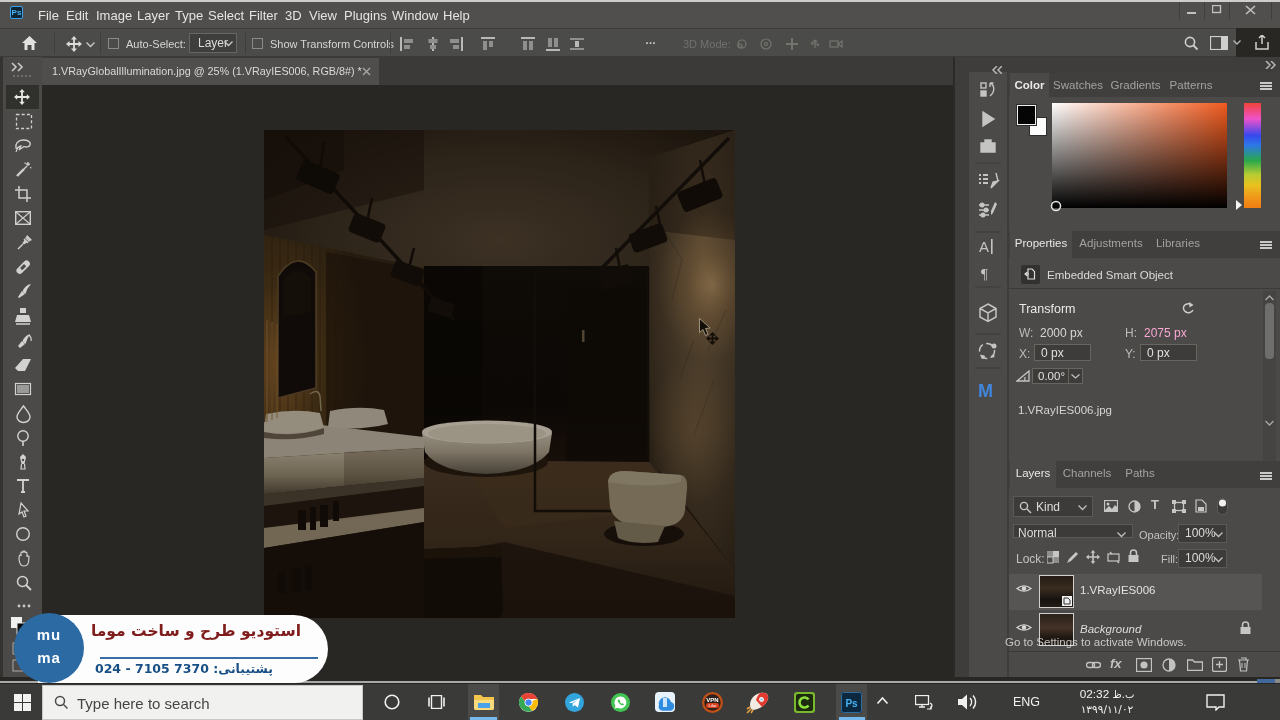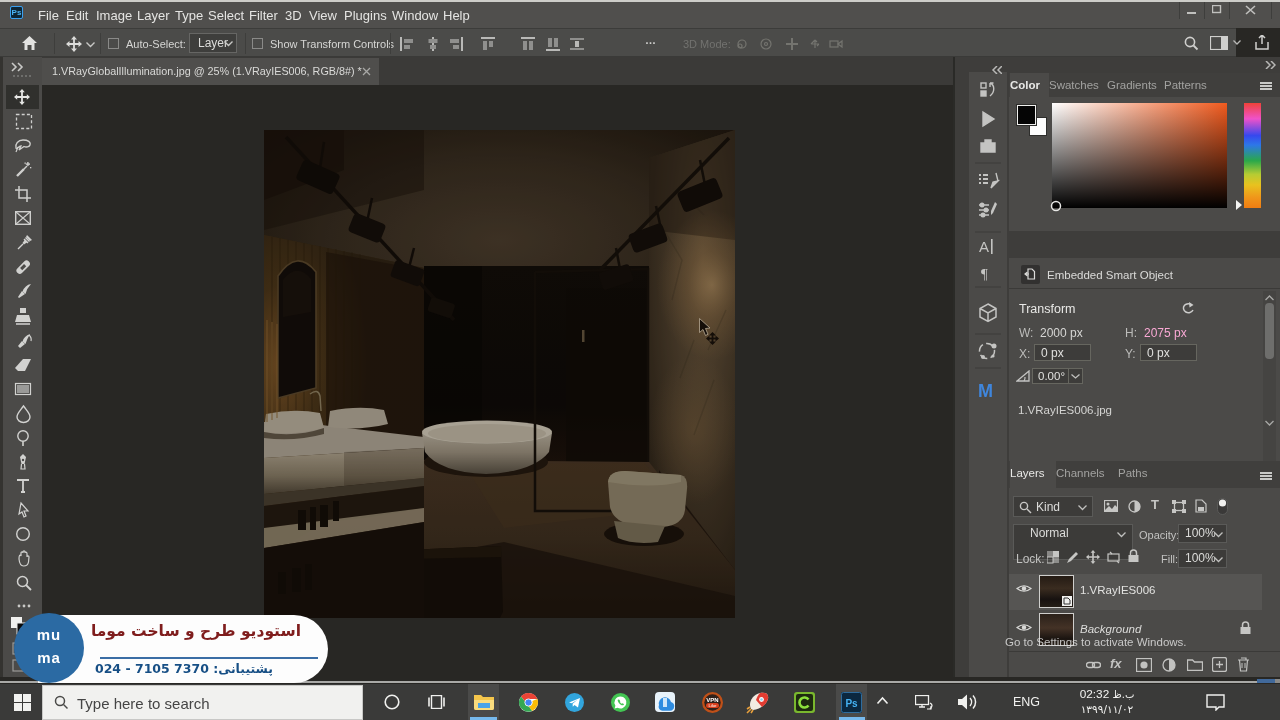--- a/index.html
+++ b/index.html
@@ -22,21 +22,21 @@
 #doctab{position:absolute;left:0;top:1px;width:337px;height:27px;background:#4f4e4c;color:#dadad8;font-size:10.8px;line-height:26px;padding-left:10px;white-space:nowrap}
 
 #toolbar{left:0;top:57px;width:42px;height:620px;background:#4b4a48;border-left:3px solid #343330}
 
 #canvas{left:42px;top:85px;width:911px;height:592px;background:#282724}
 
 #rgutter{left:953px;top:57px;width:56px;height:620px;background:#3e3d3b;border-left:2px solid #2a2a27}
 #iconstrip{left:969px;top:72px;width:38px;height:605px;background:#4b4a48}
 #panels{left:1009px;top:57px;width:271px;height:620px;background:#3e3d3b}
 .panel-tabs{position:absolute;left:0;width:271px;background:#403f3d;color:#a2a2a0;font-size:11.5px}
-.ptab{position:absolute;top:0;height:100%;line-height:25px;text-align:left}
+.ptab{position:absolute;top:0;height:100%;line-height:25px;text-align:center}
 .ptab.act{background:#4b4a48;color:#e8e8e6}
 .pbody{position:absolute;left:0;width:271px;background:#4b4a48;color:#cfcfcd}
 .ham{position:absolute;width:12px;height:8px;border-top:2px solid #c9c9c7;border-bottom:2px solid #c9c9c7}
 .ham:after{content:"";position:absolute;left:0;top:1px;width:12px;height:2px;background:#c9c9c7}
 
 #botline{left:0;top:681px;width:1257px;height:2px;background:#a9a9a7}
 #botblue{left:1257px;top:679px;width:18px;height:4px;background:#41699b}
 #botgray{left:1275px;top:679px;width:5px;height:4px;background:#8a8a88}
 #taskbar{left:0;top:684px;width:1280px;height:36px;background:#3a3a39}
 #searchbox{position:absolute;left:42px;top:1px;width:321px;height:35px;background:#f1f1ef;border:1px solid #c8c8c6;color:#454545;font-size:15px}
@@ -512,20 +512,26 @@
     <div class="abs" style="left:43px;top:6px;width:175px;height:105px;background:linear-gradient(to bottom,rgba(0,0,0,0) 0%,#000 100%),linear-gradient(to right,#fff 0%,#f05a1e 100%)"></div>
     <svg class="abs" style="left:40px;top:102px" width="14" height="14">
           <circle cx="7" cy="7" r="4.5" fill="none" stroke="#e8e8e6" stroke-width="1.5"></circle>
         </svg>
     <div class="abs" style="left:235px;top:6px;width:17px;height:105px;background:linear-gradient(to bottom,#f04238 0%,#ef52c9 15%,#3648ee 31%,#2d77e8 40%,#2aa84a 55%,#b6cc33 68%,#e8c21f 78%,#f0961a 90%,#f07d12 100%)"></div>
     <svg class="abs" style="left:226px;top:102px" width="8" height="12">
           <path d="M1 1 L7 6 L1 11 Z" fill="#f4f4f2"></path>
         </svg>
   </div>
 
+  <div class="panel-tabs" style="top:174px;height:27px;line-height:27px">
+    <div class="ptab act" style="left:1px;width:62px">Properties</div>
+    <div class="ptab" style="left:63px;width:78px">Adjustments</div>
+    <div class="ptab" style="left:141px;width:56px">Libraries</div>
+    <div class="ham" style="right:8px;top:10px"></div>
+  </div>
   <div class="pbody" style="top:201px;height:203px;font-size:12px">
     <div class="abs" style="left:12px;top:7px;width:19px;height:19px;background:#323130;border-radius:2px"><svg width="19" height="19">
             <path d="M7 4 h4 l2.5 2.5 V14 h-6.5 Z" fill="none" stroke="#dcdcda" stroke-width="1.2"></path>
             <path d="M4 9 h4 M6.5 7 L4 9 L6.5 11" stroke="#dcdcda" stroke-width="1.2" fill="none"></path>
           </svg></div>
     <span class="abs" style="left:38px;top:11px;font-size:11.5px;color:#dadad8">Embedded Smart Object</span>
     <div class="abs" style="left:0;top:30px;width:271px;height:1px;background:#3b3a38"></div>
     <span class="abs" style="left:10px;top:44px;color:#e8e8e6;font-size:12.5px">Transform</span>
     <svg class="abs" style="left:172px;top:44px" width="14" height="13">
           <path d="M11 3 A5 4.5 0 1 0 12 8" fill="none" stroke="#cccccb" stroke-width="1.5"></path>
@@ -595,21 +601,21 @@
           </g>
         </svg>
     <svg class="abs" style="left:186px;top:11px" width="12" height="14">
           <path d="M1 1 h6 l4 4 v8 h-10 Z" fill="none" stroke="#c6c6c4" stroke-width="1.2"></path>
           <rect x="3" y="8" width="6" height="4" fill="#c6c6c4"></rect>
         </svg>
     <svg class="abs" style="left:208px;top:10px" width="11" height="17">
           <rect x="0.5" y="0.5" width="10" height="16" rx="5" fill="#3a3938" stroke="#5a5a58"></rect>
           <circle cx="5.5" cy="5" r="3.6" fill="#f0f0ee"></circle>
         </svg>
-    <div class="abs" style="left:4px;top:36px;width:120px;height:36px;background:#3c3b39;border:1px solid #5a5a58;color:#dcdcda;padding:1px 0 0 16px">Normal<svg style="position:absolute;right:6px;top:7px" width="9" height="6">
+    <div class="abs" style="left:4px;top:36px;width:120px;height:14px;background:#3c3b39;border:1px solid #5a5a58;color:#dcdcda;padding:1px 0 0 4px">Normal<svg style="position:absolute;right:6px;top:7px" width="9" height="6">
             <path d="M0.5 0.5 L4.5 4.5 L8.5 0.5" stroke="#c0c0be" stroke-width="1.3" fill="none"></path>
           </svg></div>
     <span class="abs" style="left:130px;top:41px;color:#c2c2c0;font-size:11px">Opacity:</span>
     <div class="abs" style="left:169px;top:36px;width:49px;height:19px;background:#3c3b39;border:1px solid #5a5a58;color:#dcdcda;padding:1px 0 0 6px">100%<svg style="position:absolute;right:3px;top:7px" width="9" height="6">
             <path d="M0.5 0.5 L4.5 4.5 L8.5 0.5" stroke="#c0c0be" stroke-width="1.3" fill="none"></path>
           </svg></div>
     <span class="abs" style="left:7px;top:64px;color:#c2c2c0">Lock:</span>
     <svg class="abs" style="left:38px;top:63px" width="13" height="13">
           <g fill="#c6c6c4">
             <rect x="0" y="0" width="6" height="6" fill-opacity="0.55"></rect>

